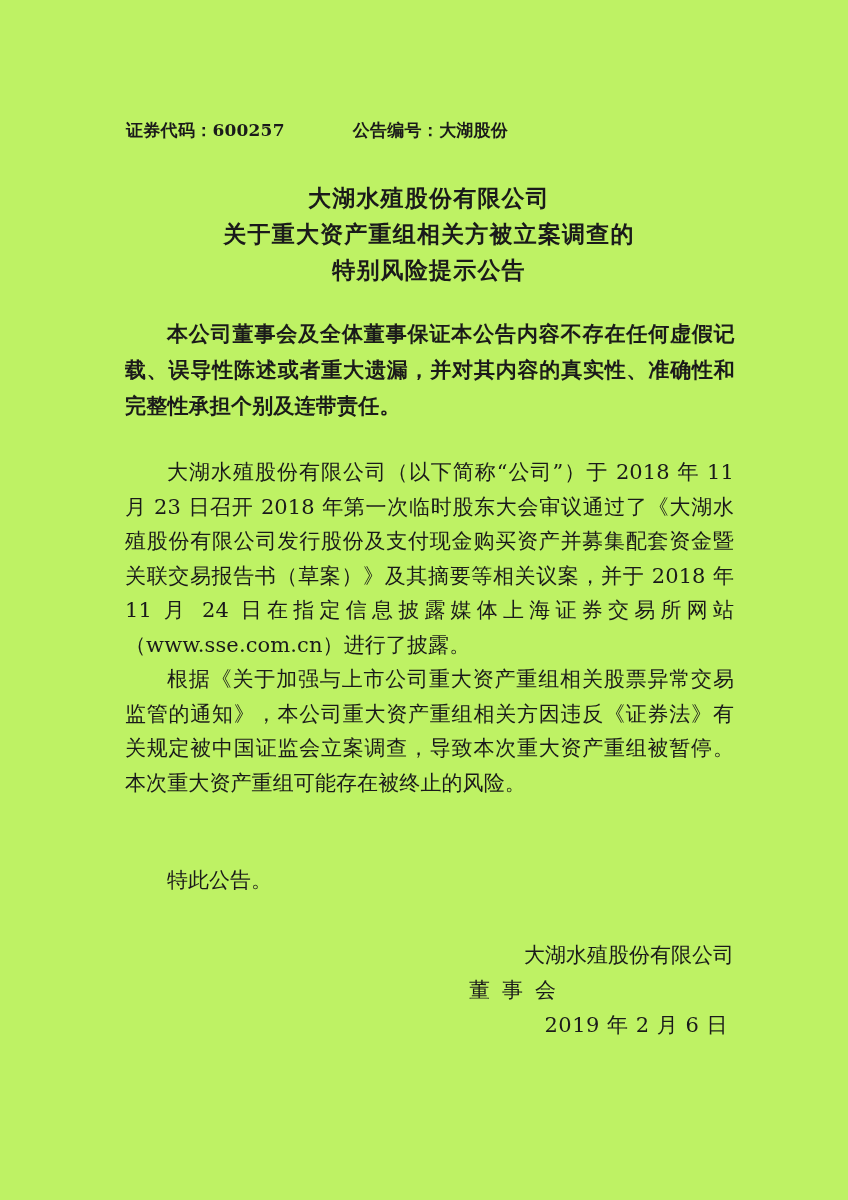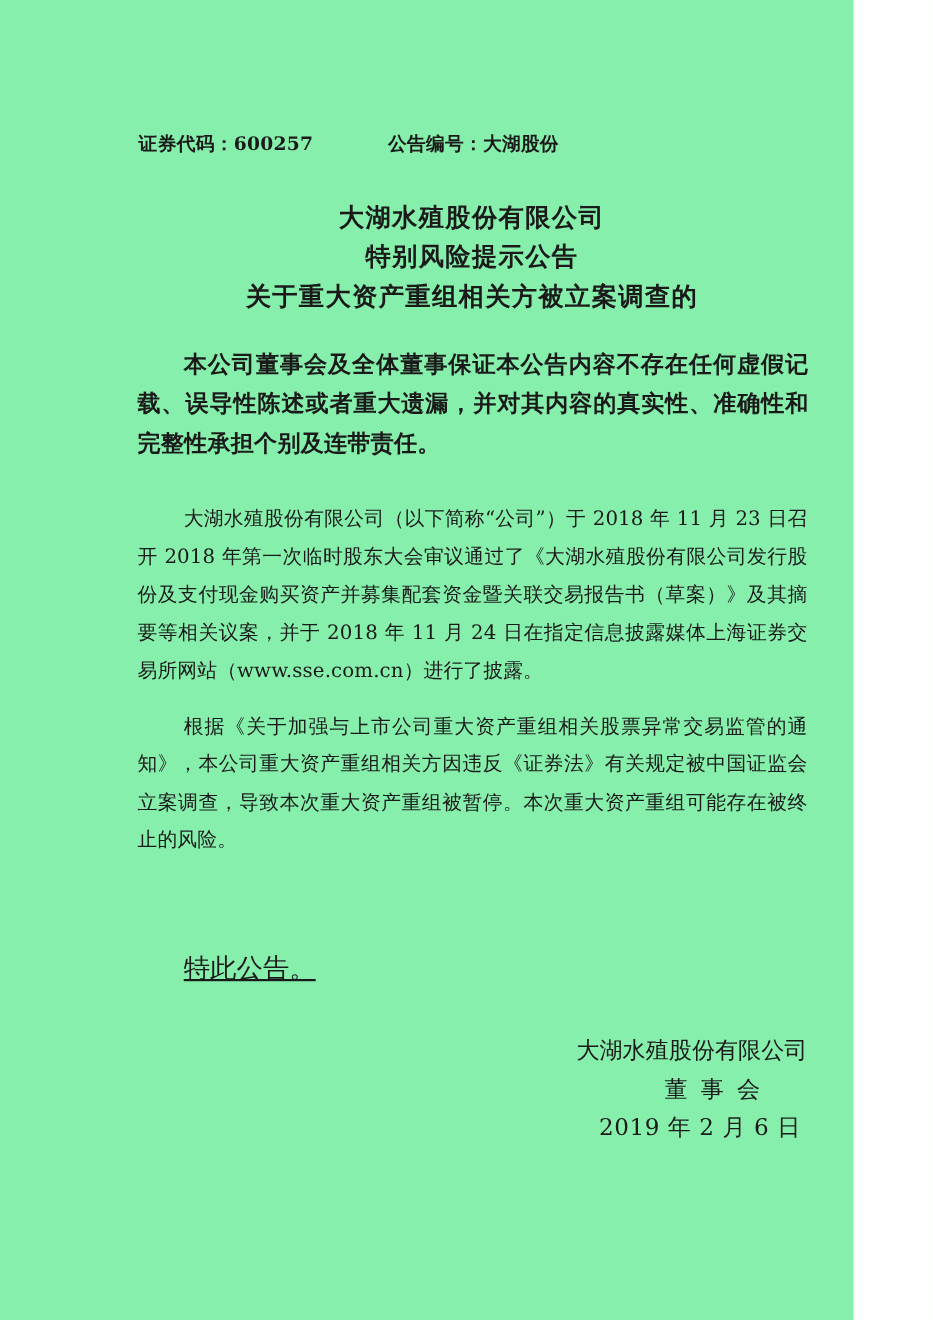--- a/index.html
+++ b/index.html
@@ -13,23 +13,23 @@
     position: relative;
     font-family: "DejaVu Serif", "Liberation Serif", serif;
     color: #1a1a1a;
     -webkit-font-smoothing: antialiased;
   }
 
   .page {
     position: absolute;
     left: 0;
     top: 0;
-    width: 776px;
+    width: 848px;
     height: 1200px;
-    background: #86efac;
+    background: #bef264;
     overflow: hidden;
   }
 
   
   .doc-header {
     position: absolute;
     left: 126px;
     top: 119px;
     width: 608px;
     height: 26px;
@@ -67,69 +67,69 @@
     left: 125px;
     top: 316px;
     width: 610px;
     font-size: 21px;
     font-weight: bold;
     line-height: 36px;
     text-align: justify;
     text-justify: inter-character;
     text-indent: 42px;
     letter-spacing: 0.2px;
-    font-family: Liberation Mono, monospace;
+    font-family: Liberation Sans, sans-serif;
   }
 
   
   .body-block {
     position: absolute;
     left: 125px;
     top: 455px;
     width: 609px;
   }
   .para {
-    font-size: 18px;
+    font-size: 21px;
     line-height: 34.5px;
     text-align: justify;
     text-justify: inter-character;
     text-indent: 42px;
     letter-spacing: 0.1px;
     margin: 0 0 0 0;
   }
-  .para + .para { margin-top: 16px; }
+  .para + .para { margin-top: 0; }
 
   
   .closing {
     position: absolute;
     left: 125px;
     top: 863px;
     width: 609px;
-    font-size: 24px;
+    font-size: 21px;
     line-height: 34px;
     text-indent: 42px;
-    text-decoration: underline;
   }
 
   
   .signature {
     position: absolute;
     left: 334px;
     top: 938px;
     width: 400px;
     text-align: right;
     font-size: 21px;
     line-height: 35px;
   }
   .sig-company { display: block; white-space: nowrap; }
   .sig-board {
     display: block;
     white-space: nowrap;
     letter-spacing: 12px;
     padding-right: 31px;
+    text-align: center;
   }
   .sig-date {
     display: block;
     white-space: nowrap;
     padding-right: 6px;
     letter-spacing: 0.5px;
   }
 </style>
 </head>
 <body>
@@ -138,22 +138,22 @@
 
   <div class="doc-header">
     <span class="hdr-field"><span class="hdr-label">证券代码：</span><span class="hdr-value">600257</span></span>
     <span class="hdr-gap-1"></span>
     <span class="hdr-field"><span class="hdr-label">公告编号：</span><span class="hdr-value">大湖股份</span></span>
     <span class="hdr-gap-2"></span>
   </div>
 
   <div class="doc-title">
     <span class="title-line">大湖水殖股份有限公司</span>
+    <span class="title-line">关于重大资产重组相关方被立案调查的</span>
     <span class="title-line">特别风险提示公告</span>
-    <span class="title-line">关于重大资产重组相关方被立案调查的</span>
   </div>
 
   <div class="disclaimer">本公司董事会及全体董事保证本公告内容不存在任何虚假记载、误导性陈述或者重大遗漏，并对其内容的真实性、准确性和完整性承担个别及连带责任。</div>
 
   <div class="body-block">
     <p class="para">大湖水殖股份有限公司（以下简称“公司”）于 2018 年 11 月 23 日召开 2018 年第一次临时股东大会审议通过了《大湖水殖股份有限公司发行股份及支付现金购买资产并募集配套资金暨关联交易报告书（草案）》及其摘要等相关议案，并于 2018 年 11 月 24 日在指定信息披露媒体上海证券交易所网站（www.sse.com.cn）进行了披露。</p>
     <p class="para">根据《关于加强与上市公司重大资产重组相关股票异常交易监管的通知》，本公司重大资产重组相关方因违反《证券法》有关规定被中国证监会立案调查，导致本次重大资产重组被暂停。本次重大资产重组可能存在被终止的风险。</p>
   </div>
 
   <div class="closing">特此公告。</div>

